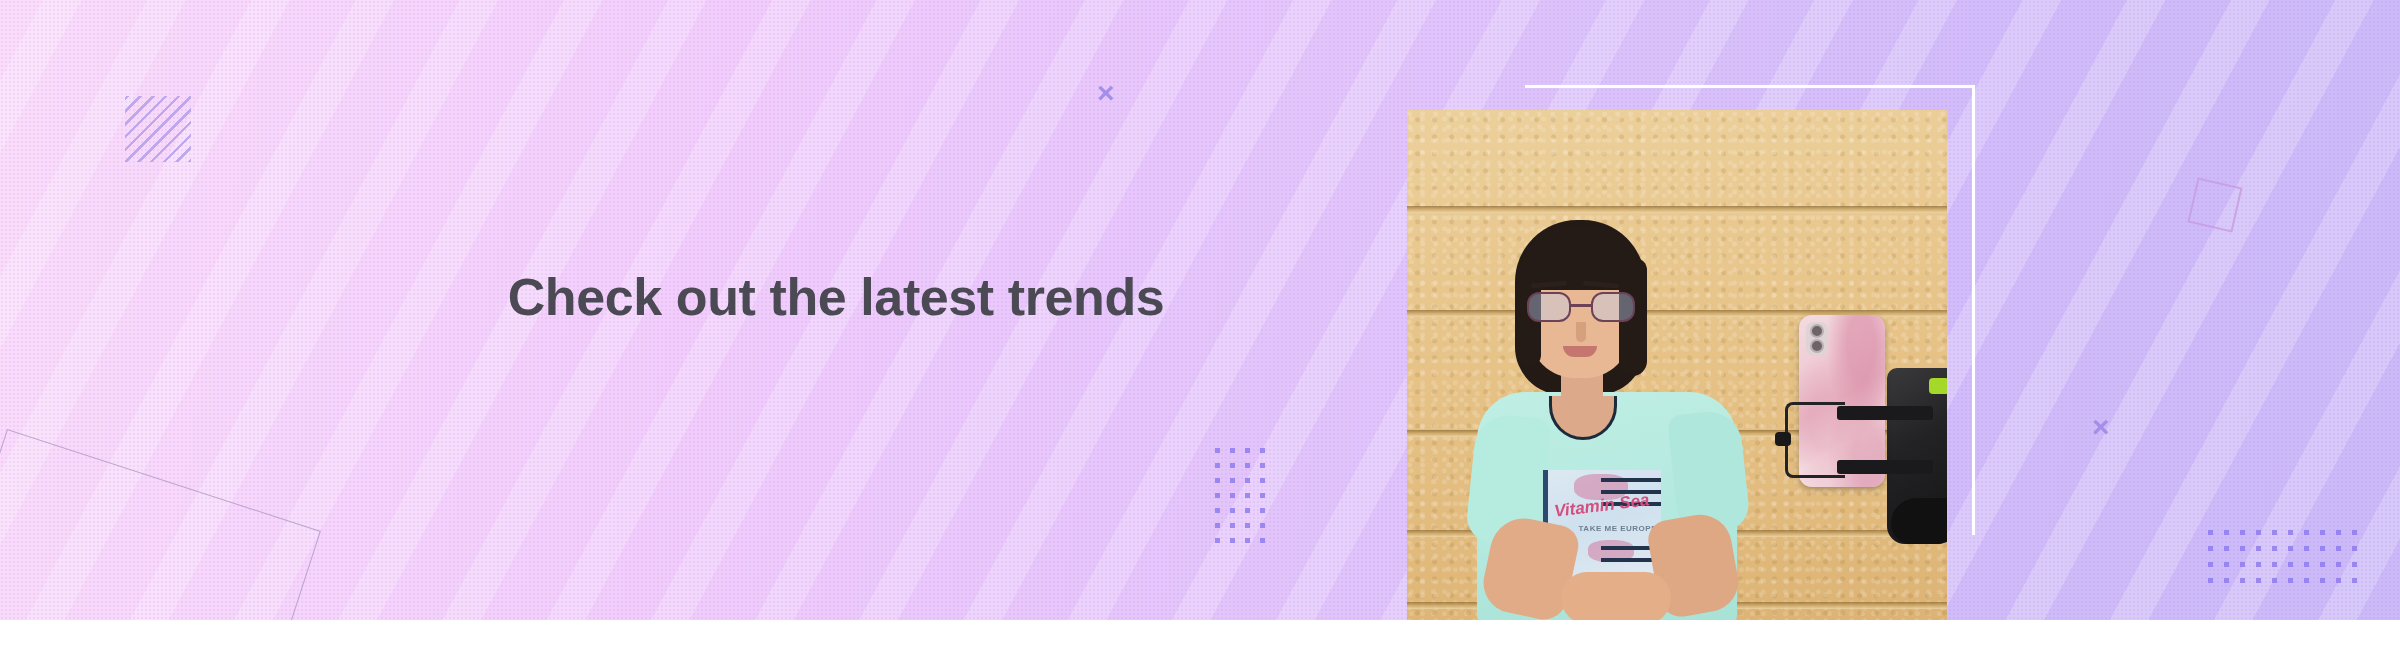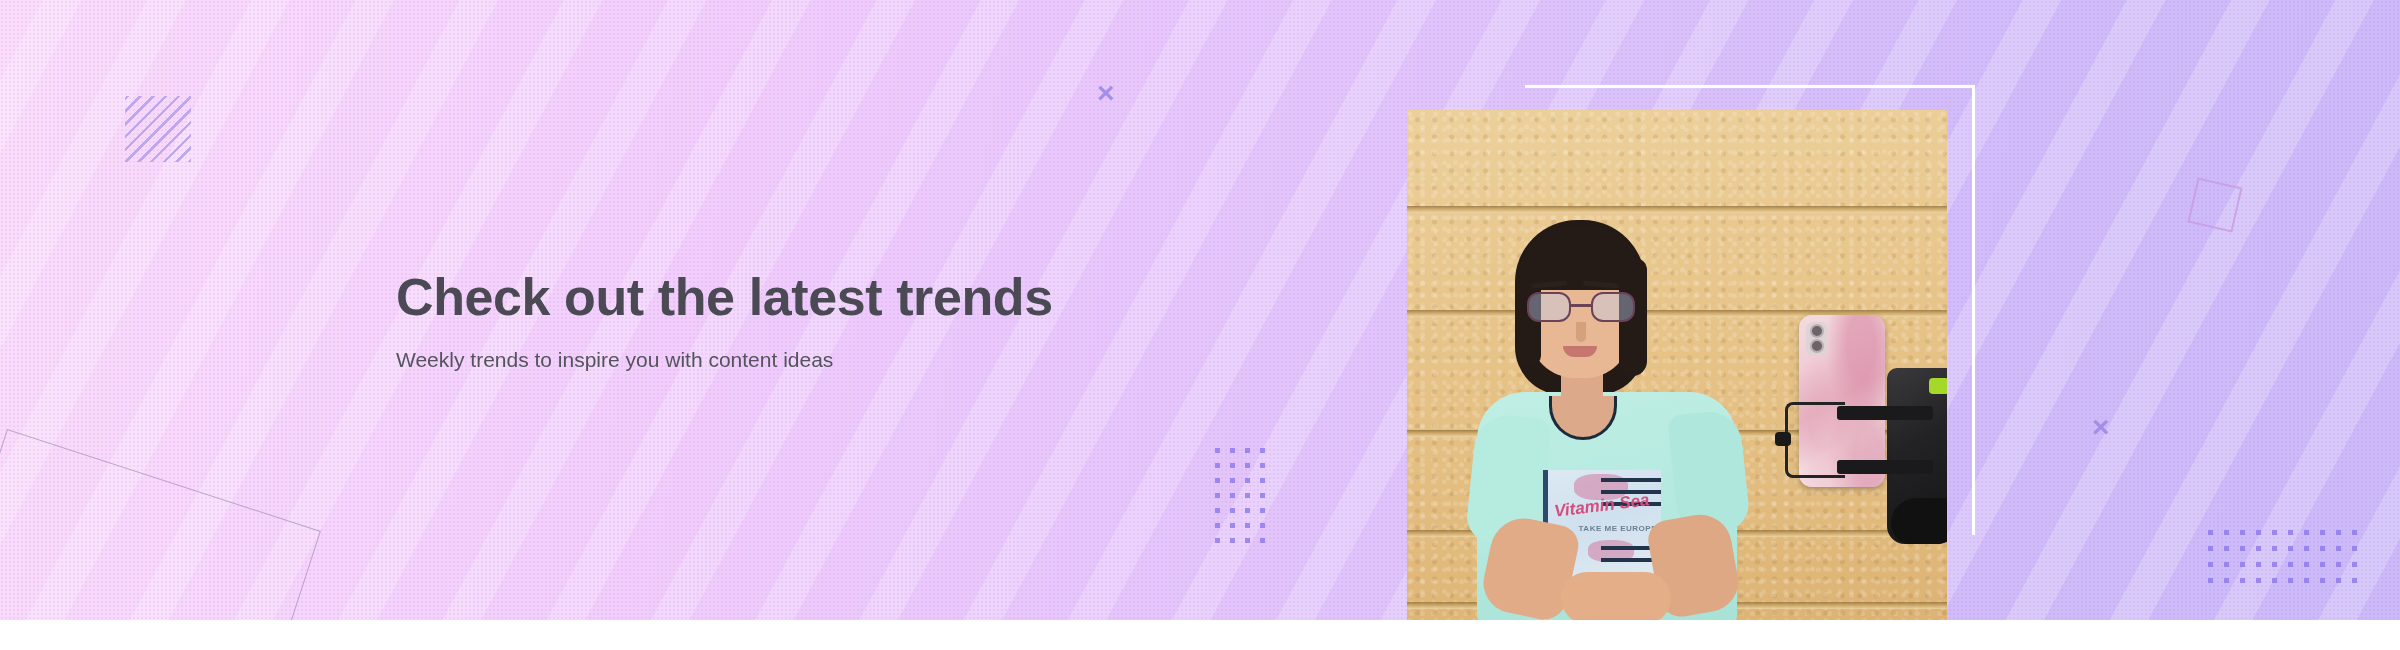--- a/index.html
+++ b/index.html
@@ -52,21 +52,21 @@
     left:2192px; top:182px; width:46px; height:46px;
     border:2.5px solid #c79ae0; transform:rotate(13deg); opacity:.78;
   }
 
   #big-outline-square {
     left:-52px; top:472px; width:330px; height:330px;
     border:1.6px solid #8a7aa8; transform:rotate(18deg); opacity:.55;
   }
 
   
-  #text-block { position:absolute; left:396px; top:268px; width:880px; }
+  #text-block { position:absolute; left:396px; top:268px; width:880px;text-align:center; }
   #page-title {
     font-size:52px; font-weight:bold; color:#4b4a54;
     letter-spacing:-0.4px; line-height:1.12; white-space:nowrap;
   }
   #page-subtitle {
     margin-top:22px; font-size:21px; color:#55545e; white-space:nowrap;
   }
 
   
   #photo-frame {
@@ -265,21 +265,20 @@
       <i></i>
       <i></i>
       <i></i>
   </div>
 
   <div class="deco" id="diamond-outline"></div>
   <div class="deco" id="big-outline-square"></div>
 
   <div id="text-block">
     <div id="page-title">Check out the latest trends</div>
-    <div id="page-subtitle">Weekly trends to inspire you with content ideas</div>
   </div>
 
   <div id="photo-frame"></div>
 
   <div id="photo">
     <div class="wall"></div>
     <div class="seam s1"></div>
     <div class="seam s2"></div>
     <div class="seam s3"></div>
     <div class="seam s4"></div>

